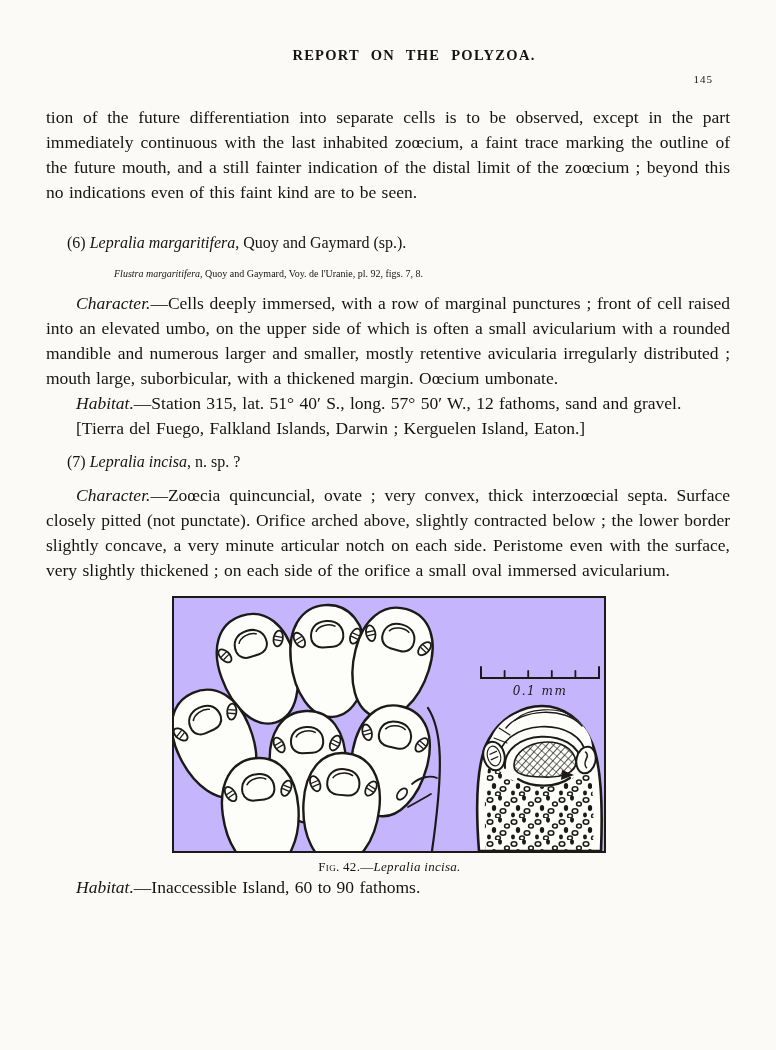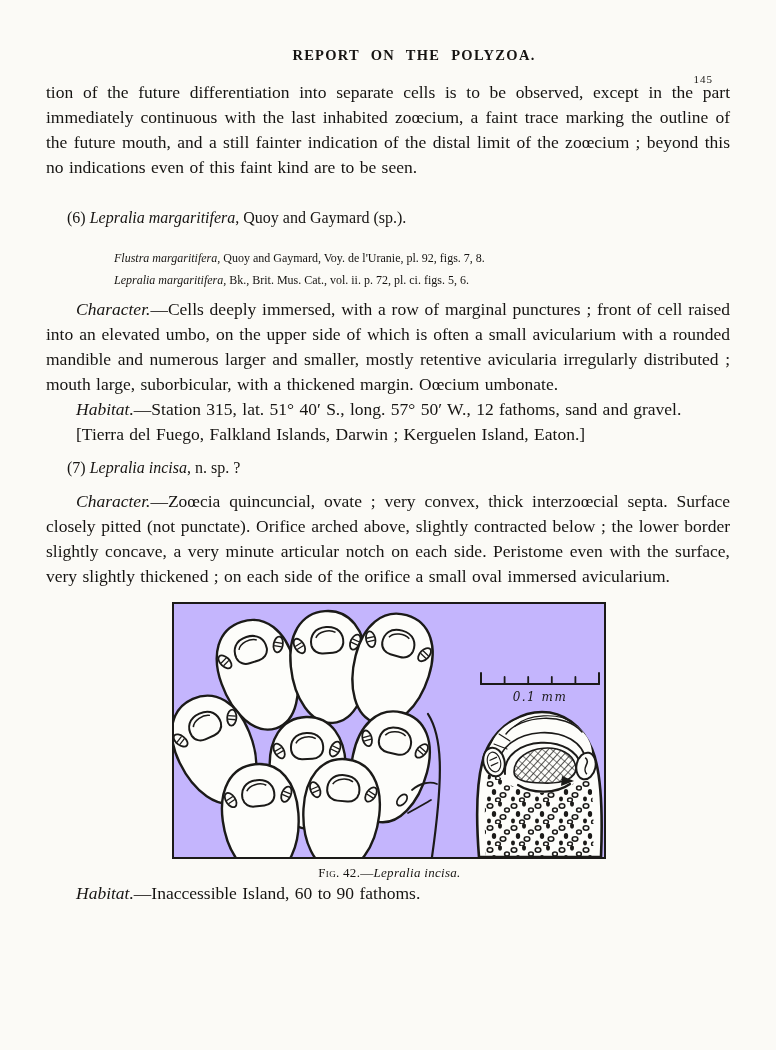--- a/index.html
+++ b/index.html
@@ -32,31 +32,31 @@
     font-size: 11px; letter-spacing: 1px; margin-top: 27px;
   }
   .textblock { width: 684px; }
   p { margin: 0; }
   .body-p {
     font-size: 17.5px; line-height: 25px;
     text-align: justify; word-spacing: 1px;
   }
   .noindent { text-indent: 0; }
   .indent { text-indent: 30px; }
-  .p1 { margin-top: 12px; }
+  .p1 { margin-top: 37px; }
   .species-heading {
     font-size: 16px; line-height: 25px;
     padding-left: 21px;
   }
   .heading-6 { margin-top: 25px; }
   .heading-7 { margin-top: 8px; }
   .synonymy {
-    margin-top: 17px;
+    margin-top: 8px;
     padding-left: 68px;
-    font-size: 12px; line-height: 22px;
+    font-size: 10px; line-height: 22px;
   }
   .char-6 { margin-top: 6px; }
   .char-7 { margin-top: 9px; }
   .ital { font-style: italic; }
   .figure-area { margin: 13px 0 0 126px; width: 435px; }
   .figure-box {
     width: 430px; height: 253px;
     border: 2.5px solid #1b1a18;
     background: #c4b5fd;
   }
@@ -87,21 +87,20 @@
   </div>
 
   <div class="textblock">
 
     <p class="body-p noindent p1"><span>tion of the future differentiation into separate cells is to be observed, except in the part immediately continuous with the last inhabited zoœcium, a faint trace marking the outline of the future mouth, and a still fainter indication of the distal limit of the zoœcium ; beyond this no indications even of this faint kind are to be seen.</span></p>
 
     <p class="species-heading heading-6"><span>(6) </span><span class="ital">Lepralia margaritifera</span><span>, Quoy and Gaymard (sp.).</span></p>
 
     <div class="synonymy">
       <div><span class="ital">Flustra margaritifera</span><span>, Quoy and Gaymard, Voy. de l'Uranie, pl. 92, figs. 7, 8.</span></div>
-      <div><span class="ital">Lepralia margaritifera</span><span>, Bk., Brit. Mus. Cat., vol. ii. p. 72, pl. ci. figs. 5, 6.</span></div>
     </div>
 
     <p class="body-p indent char-6"><span class="ital">Character.</span><span>—Cells deeply immersed, with a row of marginal punctures ; front of cell raised into an elevated umbo, on the upper side of which is often a small avicularium with a rounded mandible and numerous larger and smaller, mostly retentive avicularia irregularly distributed ; mouth large, suborbicular, with a thickened margin. Oœcium umbonate.</span></p>
 
     <p class="body-p indent"><span class="ital">Habitat.</span><span>—Station 315, lat. 51° 40′ S., long. 57° 50′ W., 12 fathoms, sand and gravel.</span></p>
 
     <p class="body-p indent"><span>[Tierra del Fuego, Falkland Islands, Darwin ; Kerguelen Island, Eaton.]</span></p>
 
     <p class="species-heading heading-7"><span>(7) </span><span class="ital">Lepralia incisa</span><span>, n. sp. ?</span></p>
 

